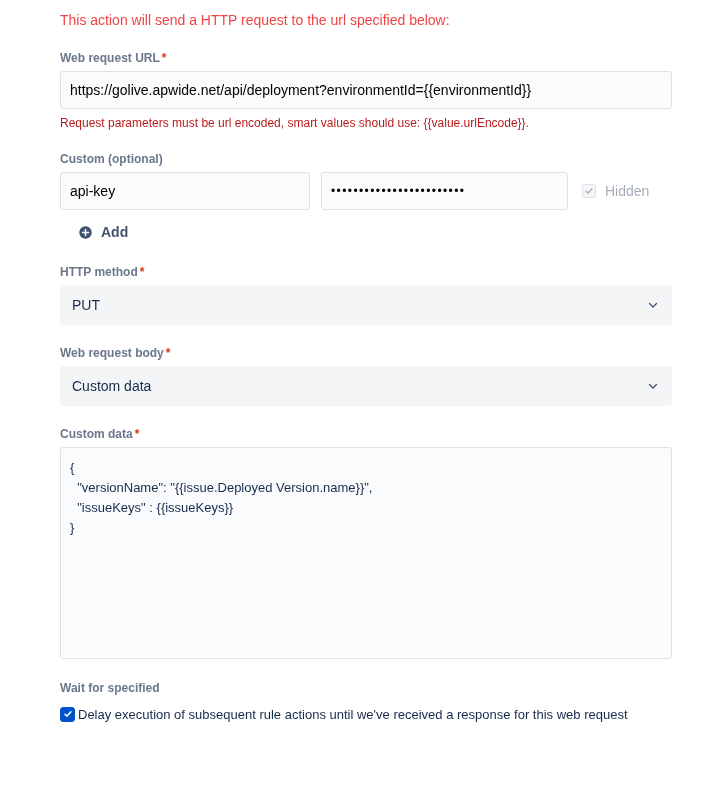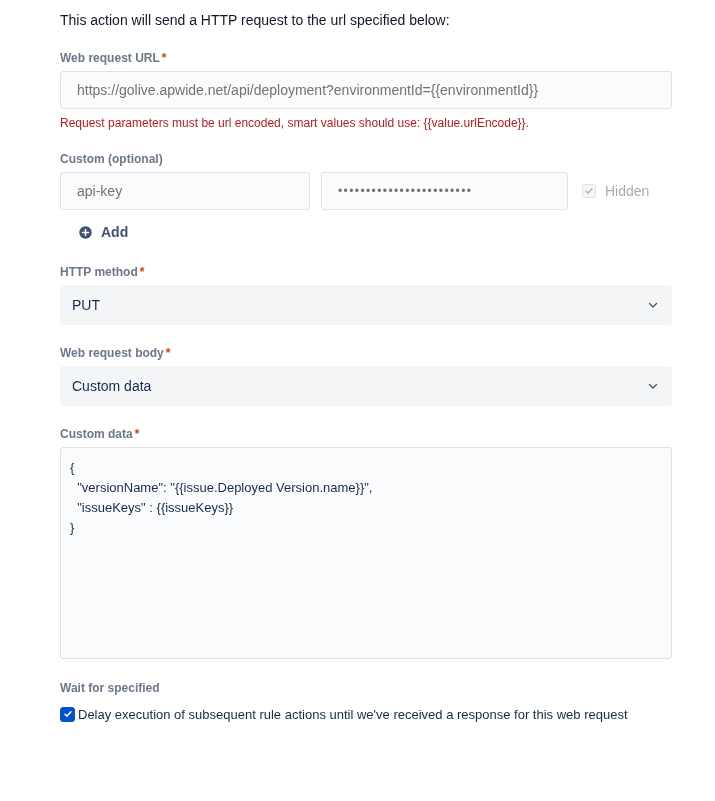--- a/index.html
+++ b/index.html
@@ -55,21 +55,21 @@
     display: flex; align-items: center; justify-content: center;
     cursor: pointer;
     background: none; border: none; padding: 0;
   }
 
   
   .body-wrap { padding-left: 60px; padding-right: 12px; }
 
   .intro {
     font-size: 14px;
-    color: #0f172a;
+    color: #ef4444;
     margin-top: 10px;
     margin-bottom: 0;
     line-height: 20px;
   }
 
   .field-label {
     font-size: 12px;
     font-weight: bold;
     color: #6B778C;
     margin-top: 20px;
@@ -87,22 +87,22 @@
 
   .text-input {
     box-sizing: border-box;
     width: 612px;
     height: 38px;
     background: #FAFBFC;
     border: 1px solid #DFE1E6;
     border-radius: 3px;
     font-family: "Liberation Sans", sans-serif;
     font-size: 14px;
-    color: #737373;
-    padding: 0 16px;
+    color: #000000;
+    padding: 0 9px;
     line-height: 36px;
     outline: none;
   }
 
   .headers-row {
     display: flex;
     align-items: center;
   }
   .hdr-key-input { width: 250px; }
   .hdr-val-input { width: 247px; margin-left: 11px; letter-spacing: 1.4px; font-size: 12px; }

